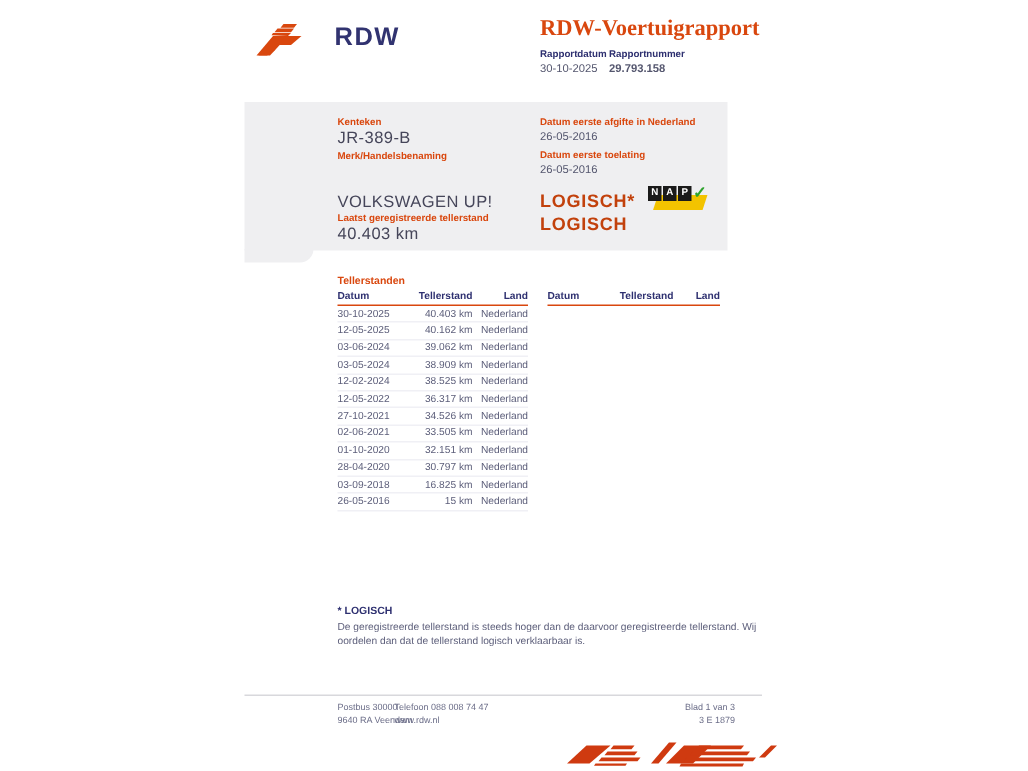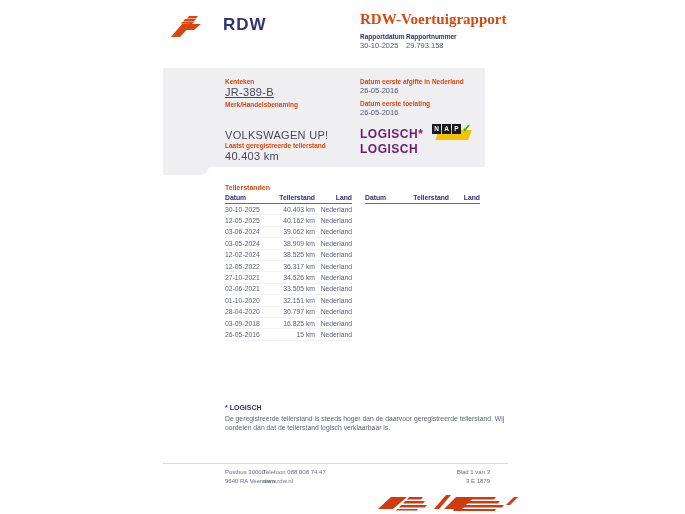--- a/index.html
+++ b/index.html
@@ -12,21 +12,21 @@
   .doc-title { font-family: "Liberation Serif", serif; font-size: 15px; font-weight: bold; color: #d9470e; }
   .meta-label { font-size: 6.5px; font-weight: bold; color: #2e3070; }
   .meta-value { font-size: 7.5px; color: #55576f; }
 
   
   .panel { background: #efeff1; }
   .panel-tab { background: #efeff1; border-radius: 0 0 9px 0; }
   .field-label { font-size: 6.5px; font-weight: bold; color: #d9470e; }
   .field-value-lg { font-size: 11px; color: #46465a; letter-spacing: 0.3px; }
   .field-value { font-size: 7.5px; color: #55576f; }
-  .verdict { font-size: 12px; font-weight: bold; color: #701a75; letter-spacing: 0.5px; }
+  .verdict { font-size: 12px; font-weight: bold; color: #c2410c; letter-spacing: 0.5px; }
 
   
   .nap { width: 44px; height: 20px; }
   .nap-yellow { position: absolute; left: 5px; top: 6px; width: 33px; height: 10px; background: #f3c300; transform: skewX(-18deg); }
   .nap-box { position: absolute; top: 0; width: 9px; height: 10px; background: #1a1a1a; color: #ffffff; font-size: 6.5px; font-weight: bold; text-align: center; line-height: 10px; }
   .nap-check { position: absolute; left: 30px; top: -2px; font-size: 11px; font-weight: bold; color: #2fa32e; }
 
   
   .tbl-title { font-size: 7px; font-weight: bold; color: #d9470e; }
   .tbl { font-size: 6.8px; }
@@ -57,27 +57,27 @@
   <polygon points="19,3 28,3 26,5.5 17,5.5" fill="#d9470e"></polygon>
   <polygon points="20,11 31,11 24,17 16,17" fill="#d9470e"></polygon>
   <polygon points="2,24 14,20 8,24" fill="#d9470e"></polygon>
 </svg>
 <div class="abs logotype" style="left:205px; top:15px;margin-left:18px;">RDW</div>
 
 <div class="abs doc-title" style="left:360px; top:11px;">RDW-Voertuigrapport</div>
 <div class="abs meta-label" style="left:360px; top:33px;">Rapportdatum</div>
 <div class="abs meta-value" style="left:360px; top:41px;">30-10-2025</div>
 <div class="abs meta-label" style="left:406px; top:33px;">Rapportnummer</div>
-<div class="abs meta-value" style="left:406px; top:41px;">29.793.158</div>
+<div class="abs meta-value" style="left:406px; top:41px;font-weight:bold;">29.793.158</div>
 
 <div class="abs panel" style="left:163px; top:68px; width:322px; height:99px;"></div>
 <div class="abs panel-tab" style="left:163px; top:166px; width:46px; height:9px;"></div>
 
 <div class="abs field-label" style="left:225px; top:78px;">Kenteken</div>
-<div class="abs field-value-lg" style="left:225px; top:86px;text-decoration:underline;">JR-389-B</div>
+<div class="abs field-value-lg" style="left:225px; top:86px;">JR-389-B</div>
 <div class="abs field-label" style="left:225px; top:101px;">Merk/Handelsbenaming</div>
 <div class="abs field-value-lg" style="left:225px; top:109px;margin-top:20px;">VOLKSWAGEN UP!</div>
 <div class="abs field-label" style="left:225px; top:142px;">Laatst geregistreerde tellerstand</div>
 <div class="abs field-value-lg" style="left:225px; top:150px;">40.403 km</div>
 
 <div class="abs field-label" style="left:360px; top:78px;">Datum eerste afgifte in Nederland</div>
 <div class="abs field-value" style="left:360px; top:86px;">26-05-2016</div>
 <div class="abs field-label" style="left:360px; top:100px;">Datum eerste toelating</div>
 <div class="abs field-value" style="left:360px; top:108px;">26-05-2016</div>
 

